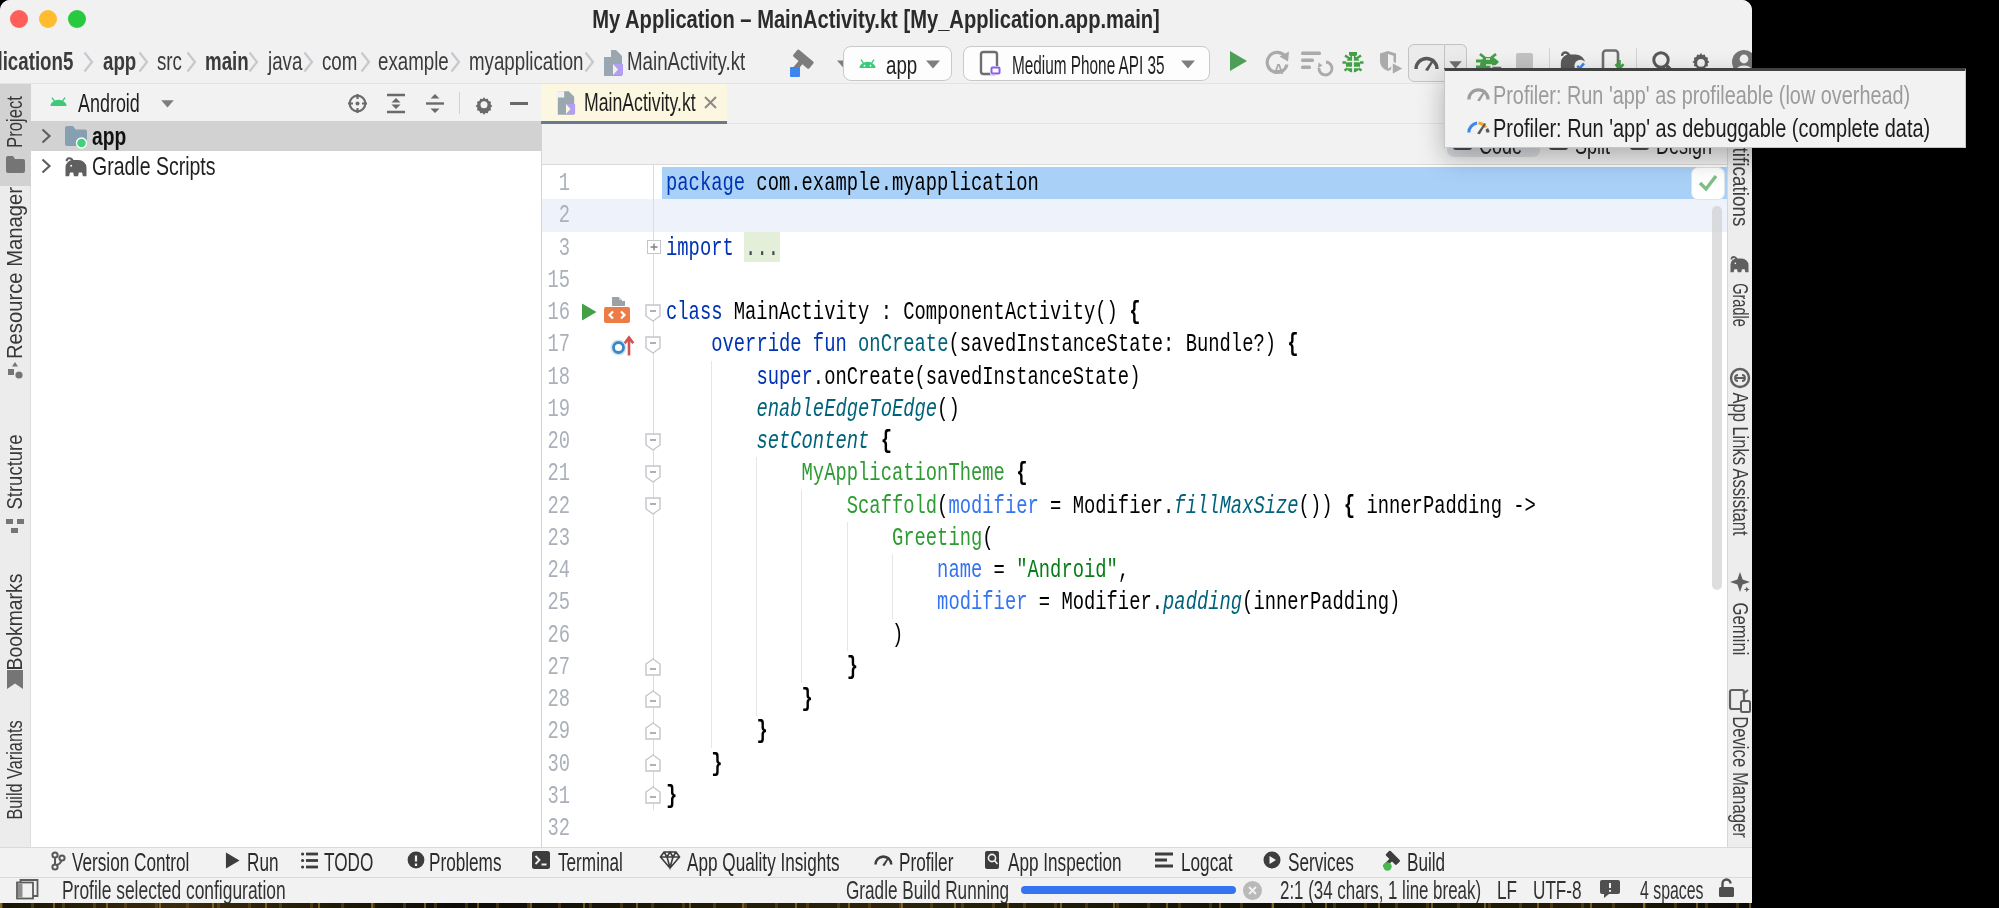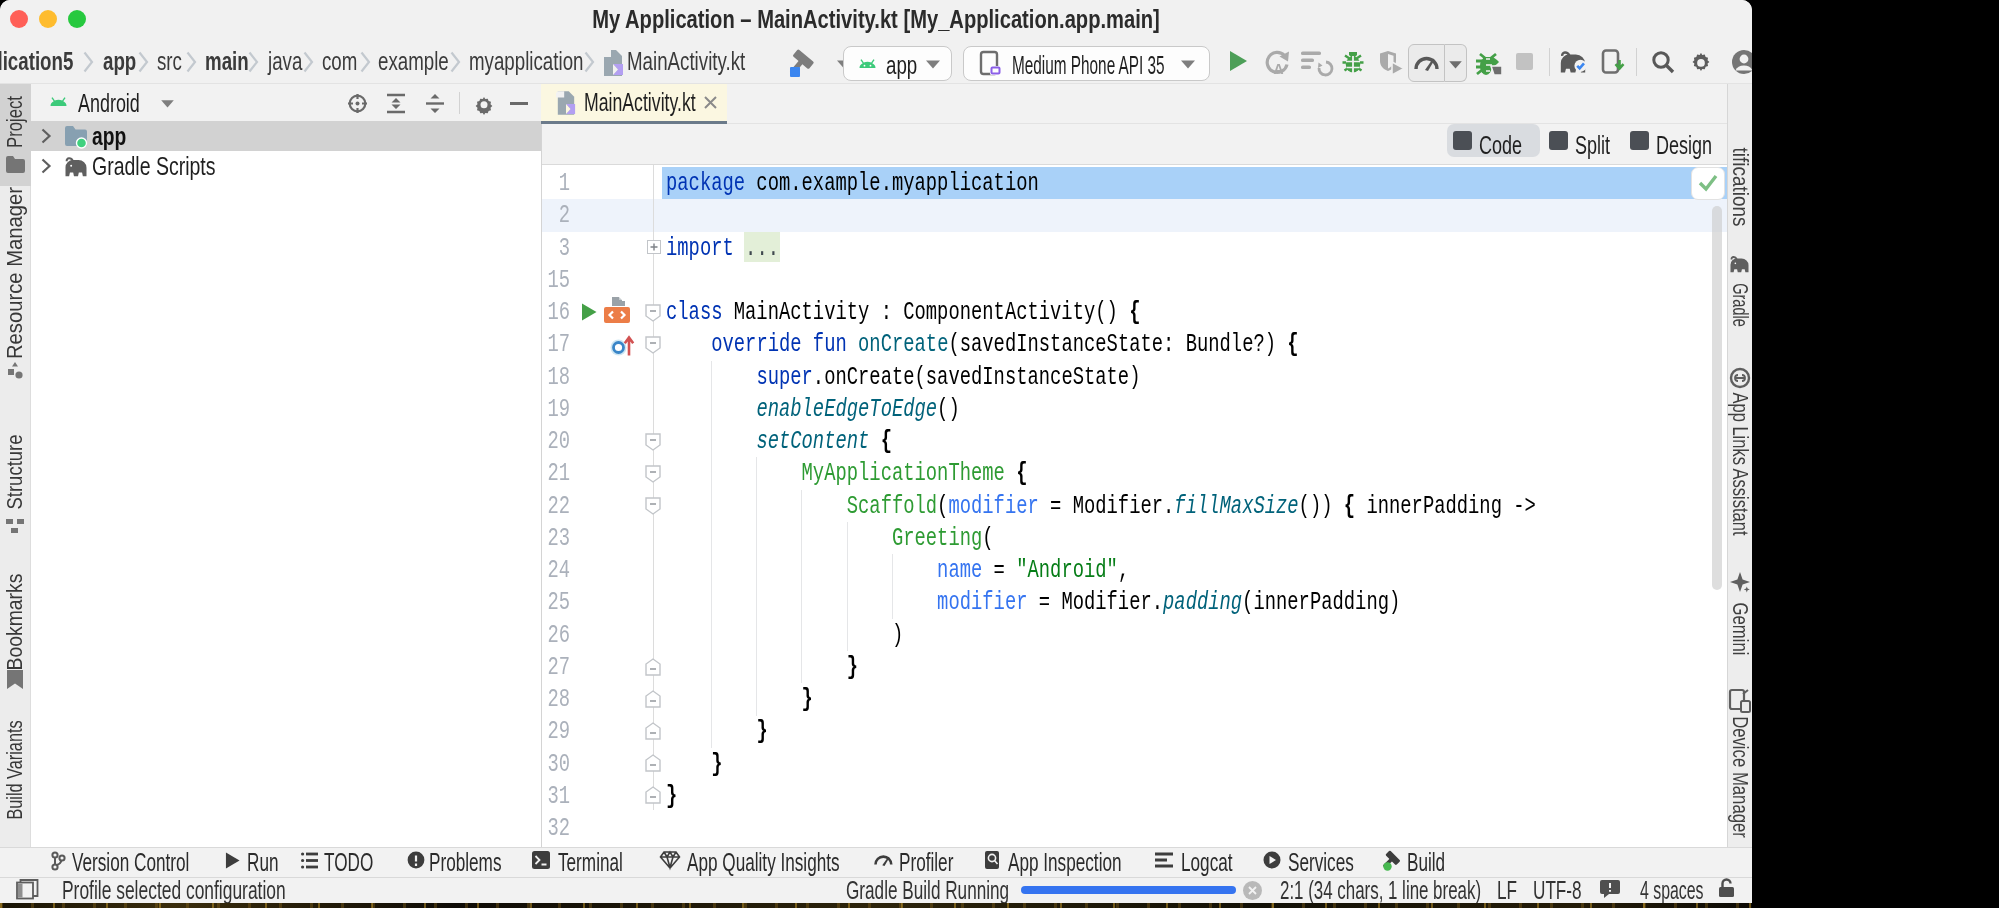--- a/index.html
+++ b/index.html
@@ -544,13 +544,27 @@
     <div class="t" style="left:1640px;top:877px;color:#333;transform:scaleX(0.61);">4 spaces</div>
     <svg style="left:1718px;top:878px;" width="17" height="20" viewBox="0 0 17 20">
       <rect x="1" y="9" width="15" height="10" rx="1.5" fill="#4f4f4f"></rect>
       <path d="M4.5 9 V5.5 a4 4 0 0 1 8 0" fill="none" stroke="#4f4f4f" stroke-width="2.4"></path>
     </svg>
   </div>
 </div>
 
 <div class="abs" id="deskstrip" style="left:0;top:903px;width:1752px;height:5px;background:repeating-linear-gradient(90deg,rgba(199,154,42,0.5) 0 2px,transparent 2px 53px),repeating-linear-gradient(90deg,rgba(146,108,28,0.35) 0 3px,transparent 3px 31px),linear-gradient(90deg,#181305,#3a2d0c 10%,#0e0b06 26%,#2d240b 50%,#121006 72%,#241c08 90%,#0c0a05);"></div>
 
+<div id="popup" class="abs" style="left:1444px;top:68px;width:522px;height:80px;background:#f2f2f2;border:1px solid #c6c6c6;border-top:3px solid #424242;box-shadow:0 10px 24px rgba(0,0,0,0.28);">
+  <svg style="left:20px;top:12px;" width="26" height="22" viewBox="0 0 26 24">
+    <path d="M3 18 a10.5 10.5 0 0 1 21 0" fill="none" stroke="#9d9d9d" stroke-width="3.4"></path>
+    <path d="M12 19 L20 7.5 l1.6 1.2 L15 20 z" fill="#9d9d9d"></path>
+  </svg>
+  <div class="t" style="left:48px;top:11px;color:#9b9b9b;transform:scaleX(0.764);">Profiler: Run 'app' as profileable (low overhead)</div>
+  <svg style="left:20px;top:45px;" width="26" height="22" viewBox="0 0 26 24">
+    <path d="M3 18 a10.5 10.5 0 0 1 9-10.3" fill="none" stroke="#3b86f0" stroke-width="3.4"></path>
+    <path d="M13.5 7.6 a10.5 10.5 0 0 1 8 5" fill="none" stroke="#f0a732" stroke-width="3.4"></path>
+    <path d="M22.5 14 a10.5 10.5 0 0 1 1.5 4" fill="none" stroke="#585858" stroke-width="3.4"></path>
+    <path d="M12 19 L20 7.5 l1.6 1.2 L15 20 z" fill="#585858"></path>
+  </svg>
+  <div class="t" style="left:48px;top:44px;color:#1c1c1c;transform:scaleX(0.766);">Profiler: Run 'app' as debuggable (complete data)</div>
 </div>
+</div>
 
 </body></html>

